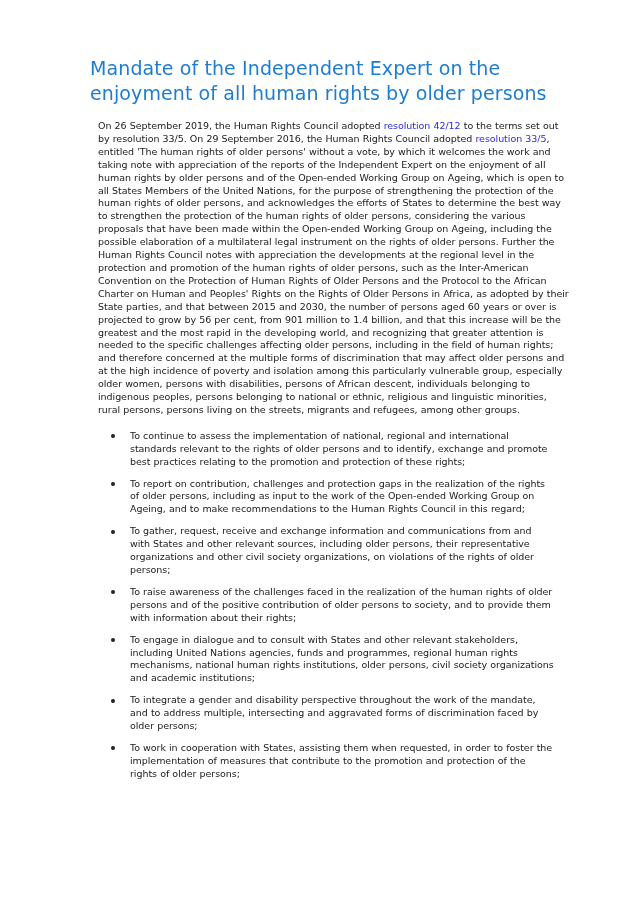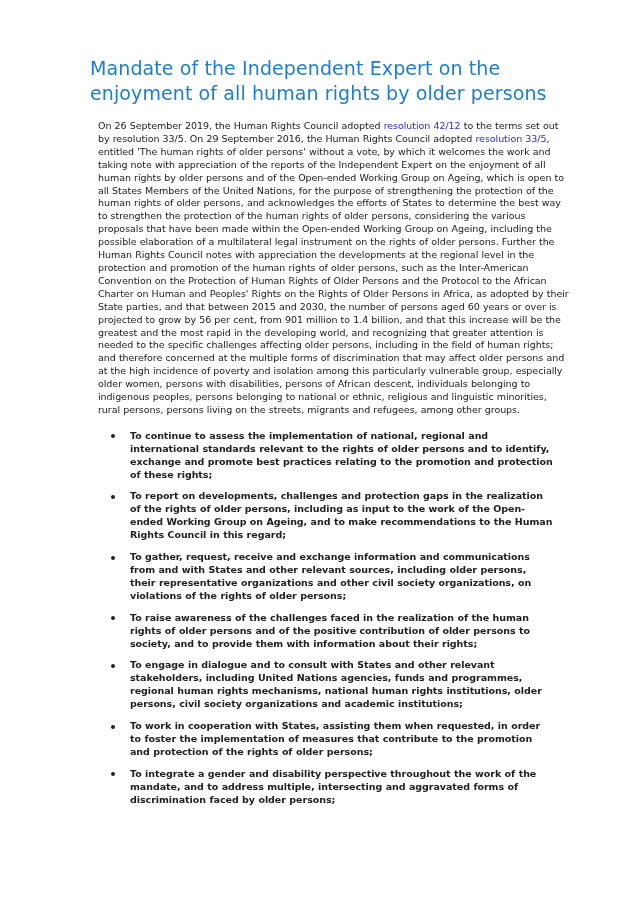--- a/index.html
+++ b/index.html
@@ -38,21 +38,20 @@
   }
   a.doc-link {
     color: #2b2bd9;
     text-decoration: none;
     cursor: pointer;
   }
   ul.mandate-list {
     margin: 13px 16px 0 0;
     padding: 0;
     list-style: none;
-    font-weight: bold;
   }
   ul.mandate-list li {
     position: relative;
     padding-left: 40px;
     margin-bottom: 9px;
     font-size: 9.5px;
     line-height: 12.9px;
     letter-spacing: -0.05px;
     word-spacing: 0.2px;
   }
@@ -74,21 +73,21 @@
 
   <h1 class="doc-title">Mandate of the Independent Expert on the enjoyment of all human rights by older persons</h1>
 
   <p class="body-text">
     <span>On 26 September 2019, the Human Rights Council adopted </span><a class="doc-link">resolution 42/12</a><span> to the terms set out by resolution 33/5. On 29 September 2016, the Human Rights Council adopted </span><a class="doc-link">resolution 33/5</a><span>, entitled 'The human rights of older persons' without a vote, by which it welcomes the work and taking note with appreciation of the reports of the Independent Expert on the enjoyment of all human rights by older persons and of the Open-ended Working Group on Ageing, which is open to all States Members of the United Nations, for the purpose of strengthening the protection of the human rights of older persons, and acknowledges the efforts of States to determine the best way to strengthen the protection of the human rights of older persons, considering the various proposals that have been made within the Open-ended Working Group on Ageing, including the possible elaboration of a multilateral legal instrument on the rights of older persons. Further the Human Rights Council notes with appreciation the developments at the regional level in the protection and promotion of the human rights of older persons, such as the Inter-American Convention on the Protection of Human Rights of Older Persons and the Protocol to the African Charter on Human and Peoples' Rights on the Rights of Older Persons in Africa, as adopted by their State parties, and that between 2015 and 2030, the number of persons aged 60 years or over is projected to grow by 56 per cent, from 901 million to 1.4 billion, and that this increase will be the greatest and the most rapid in the developing world, and recognizing that greater attention is needed to the specific challenges affecting older persons, including in the field of human rights; and therefore concerned at the multiple forms of discrimination that may affect older persons and at the high incidence of poverty and isolation among this particularly vulnerable group, especially older women, persons with disabilities, persons of African descent, individuals belonging to indigenous peoples, persons belonging to national or ethnic, religious and linguistic minorities, rural persons, persons living on the streets, migrants and refugees, among other groups.</span>
   </p>
 
 
   <ul class="mandate-list">
     <li>To continue to assess the implementation of national, regional and international standards relevant to the rights of older persons and to identify, exchange and promote best practices relating to the promotion and protection of these rights;</li>
-    <li>To report on developments, challenges and protection gaps in the realization of the rights of older persons, including as input to the work of the Open-ended Working Group on Ageing, and to make recommendations to the Human Rights Council in this regard;</li>
+    <li>To report on contribution, challenges and protection gaps in the realization of the rights of older persons, including as input to the work of the Open-ended Working Group on Ageing, and to make recommendations to the Human Rights Council in this regard;</li>
     <li>To gather, request, receive and exchange information and communications from and with States and other relevant sources, including older persons, their representative organizations and other civil society organizations, on violations of the rights of older persons;</li>
     <li>To raise awareness of the challenges faced in the realization of the human rights of older persons and of the positive contribution of older persons to society, and to provide them with information about their rights;</li>
     <li>To engage in dialogue and to consult with States and other relevant stakeholders, including United Nations agencies, funds and programmes, regional human rights mechanisms, national human rights institutions, older persons, civil society organizations and academic institutions;</li>
+    <li>To integrate a gender and disability perspective throughout the work of the mandate, and to address multiple, intersecting and aggravated forms of discrimination faced by older persons;</li>
     <li>To work in cooperation with States, assisting them when requested, in order to foster the implementation of measures that contribute to the promotion and protection of the rights of older persons;</li>
-    <li>To integrate a gender and disability perspective throughout the work of the mandate, and to address multiple, intersecting and aggravated forms of discrimination faced by older persons;</li>
   </ul>
 
 </div>
 
 </body></html>

